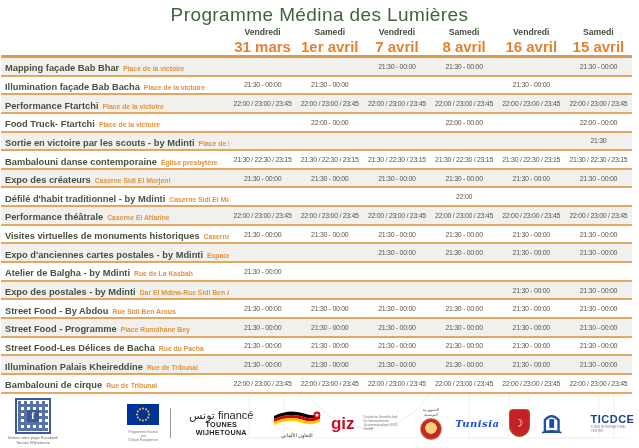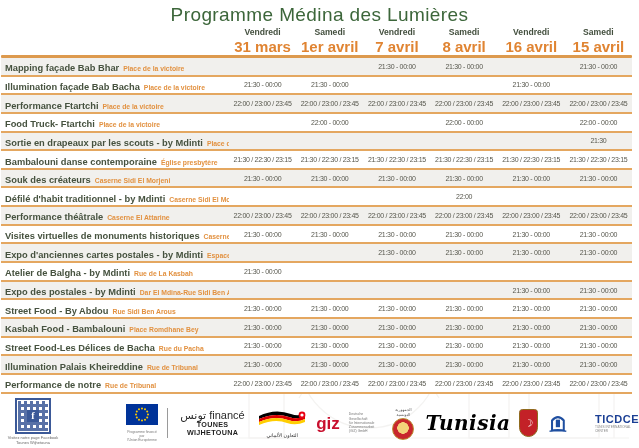--- a/index.html
+++ b/index.html
@@ -64,21 +64,21 @@
   .giz-block { display:flex; align-items:center; gap:9px; }
   .giz-word { font-size:17px; font-weight:700; color:#c8102e; line-height:1; }
   .giz-caption { font-size:3.4px; color:#777; line-height:1.25; text-align:left; }
   .tn-emblem-block { text-align:center; }
   .tn-gov-arabic { font-size:4px; color:#555; display:block; margin-bottom:1px; }
   .tn-emblem { width:22px; height:22px; margin:0 auto; border-radius:50%;
     background:radial-gradient(circle at 50% 45%, #f3d27a 0 38%, #c8262c 39% 72%, #d9b softer 73%);
     background:radial-gradient(circle at 50% 45%, #f3d27a 0 38%, #c8262c 39% 100%);
     border:1.5px solid #b98c2f; }
   .tunisia-script { font-family:"DejaVu Serif","Liberation Serif",serif; font-style:italic;
-    font-weight:700; font-size:20px; color:#000000; letter-spacing:.5px;text-align:center; }
+    font-weight:700; font-size:10px; color:#1d4ed8; letter-spacing:.5px;text-align:center; }
   .shield { width:22px; height:28px; background:#c32127; border:1.5px solid #8f6b1e;
     border-radius:4px 4px 11px 11px; position:relative; }
   .shield::after { content:"☾"; position:absolute; left:50%; top:45%; transform:translate(-50%,-50%) rotate(180deg);
     color:#fff; font-size:10px; }
   .ticdce { font-size:11px; font-weight:800; color:#1b3f94; letter-spacing:.5px;margin-left:17px; }
   .ticdce-caption { display:block; font-size:3.2px; color:#888; letter-spacing:0; font-weight:400; }
 </style>
 </head>
 <body>
 
@@ -160,39 +160,39 @@
         <div class="grid-row row even">
           <div class="event-cell"><span class="event-name">Food Truck- Ftartchi</span><span class="event-venue">Place de la victoire</span></div>
           <div class="time-cell"></div>
           <div class="time-cell">22:00 - 00:00</div>
           <div class="time-cell"></div>
           <div class="time-cell">22:00 - 00:00</div>
           <div class="time-cell"></div>
           <div class="time-cell">22:00 - 00:00</div>
         </div>
         <div class="grid-row row odd">
-          <div class="event-cell"><span class="event-name">Sortie en drapeaux par les scouts - by Mdinti</span><span class="event-venue">Place de la victoire</span></div>
+          <div class="event-cell"><span class="event-name">Sortie en victoire par les scouts - by Mdinti</span><span class="event-venue">Place de la victoire</span></div>
           <div class="time-cell"></div>
           <div class="time-cell"></div>
           <div class="time-cell"></div>
           <div class="time-cell"></div>
           <div class="time-cell"></div>
           <div class="time-cell">21:30</div>
         </div>
         <div class="grid-row row even">
           <div class="event-cell"><span class="event-name">Bambalouni danse contemporaine</span><span class="event-venue">Église presbytère</span></div>
           <div class="time-cell">21:30 / 22:30 / 23:15</div>
           <div class="time-cell">21:30 / 22:30 / 23:15</div>
           <div class="time-cell">21:30 / 22:30 / 23:15</div>
           <div class="time-cell">21:30 / 22:30 / 23:15</div>
           <div class="time-cell">21:30 / 22:30 / 23:15</div>
           <div class="time-cell">21:30 / 22:30 / 23:15</div>
         </div>
         <div class="grid-row row odd">
-          <div class="event-cell"><span class="event-name">Souk des créateurs</span><span class="event-venue">Caserne Sidi El Morjeni</span></div>
+          <div class="event-cell"><span class="event-name">Expo des créateurs</span><span class="event-venue">Caserne Sidi El Morjeni</span></div>
           <div class="time-cell">21:30 - 00:00</div>
           <div class="time-cell">21:30 - 00:00</div>
           <div class="time-cell">21:30 - 00:00</div>
           <div class="time-cell">21:30 - 00:00</div>
           <div class="time-cell">21:30 - 00:00</div>
           <div class="time-cell">21:30 - 00:00</div>
         </div>
         <div class="grid-row row even">
           <div class="event-cell"><span class="event-name">Défilé d'habit traditionnel - by Mdinti</span><span class="event-venue">Caserne Sidi El Morjeni</span></div>
           <div class="time-cell"></div>
@@ -250,21 +250,21 @@
         <div class="grid-row row even">
           <div class="event-cell"><span class="event-name">Street Food - By Abdou</span><span class="event-venue">Rue Sidi Ben Arous</span></div>
           <div class="time-cell">21:30 - 00:00</div>
           <div class="time-cell">21:30 - 00:00</div>
           <div class="time-cell">21:30 - 00:00</div>
           <div class="time-cell">21:30 - 00:00</div>
           <div class="time-cell">21:30 - 00:00</div>
           <div class="time-cell">21:30 - 00:00</div>
         </div>
         <div class="grid-row row odd">
-          <div class="event-cell"><span class="event-name">Kasbah Food - Bambalouni</span><span class="event-venue">Place Romdhane Bey</span></div>
+          <div class="event-cell"><span class="event-name">Street Food - Programme</span><span class="event-venue">Place Romdhane Bey</span></div>
           <div class="time-cell">21:30 - 00:00</div>
           <div class="time-cell">21:30 - 00:00</div>
           <div class="time-cell">21:30 - 00:00</div>
           <div class="time-cell">21:30 - 00:00</div>
           <div class="time-cell">21:30 - 00:00</div>
           <div class="time-cell">21:30 - 00:00</div>
         </div>
         <div class="grid-row row even">
           <div class="event-cell"><span class="event-name">Street Food-Les Délices de Bacha</span><span class="event-venue">Rue du Pacha</span></div>
           <div class="time-cell">21:30 - 00:00</div>
@@ -277,21 +277,21 @@
         <div class="grid-row row odd">
           <div class="event-cell"><span class="event-name">Illumination Palais Kheireddine</span><span class="event-venue">Rue de Tribunal</span></div>
           <div class="time-cell">21:30 - 00:00</div>
           <div class="time-cell">21:30 - 00:00</div>
           <div class="time-cell">21:30 - 00:00</div>
           <div class="time-cell">21:30 - 00:00</div>
           <div class="time-cell">21:30 - 00:00</div>
           <div class="time-cell">21:30 - 00:00</div>
         </div>
         <div class="grid-row row even">
-          <div class="event-cell"><span class="event-name">Performance de notre</span><span class="event-venue">Rue de Tribunal</span></div>
+          <div class="event-cell"><span class="event-name">Bambalouni de cirque</span><span class="event-venue">Rue de Tribunal</span></div>
           <div class="time-cell">22:00 / 23:00 / 23:45</div>
           <div class="time-cell">22:00 / 23:00 / 23:45</div>
           <div class="time-cell">22:00 / 23:00 / 23:45</div>
           <div class="time-cell">22:00 / 23:00 / 23:45</div>
           <div class="time-cell">22:00 / 23:00 / 23:45</div>
           <div class="time-cell">22:00 / 23:00 / 23:45</div>
         </div>
       </div>
   </div>
 

